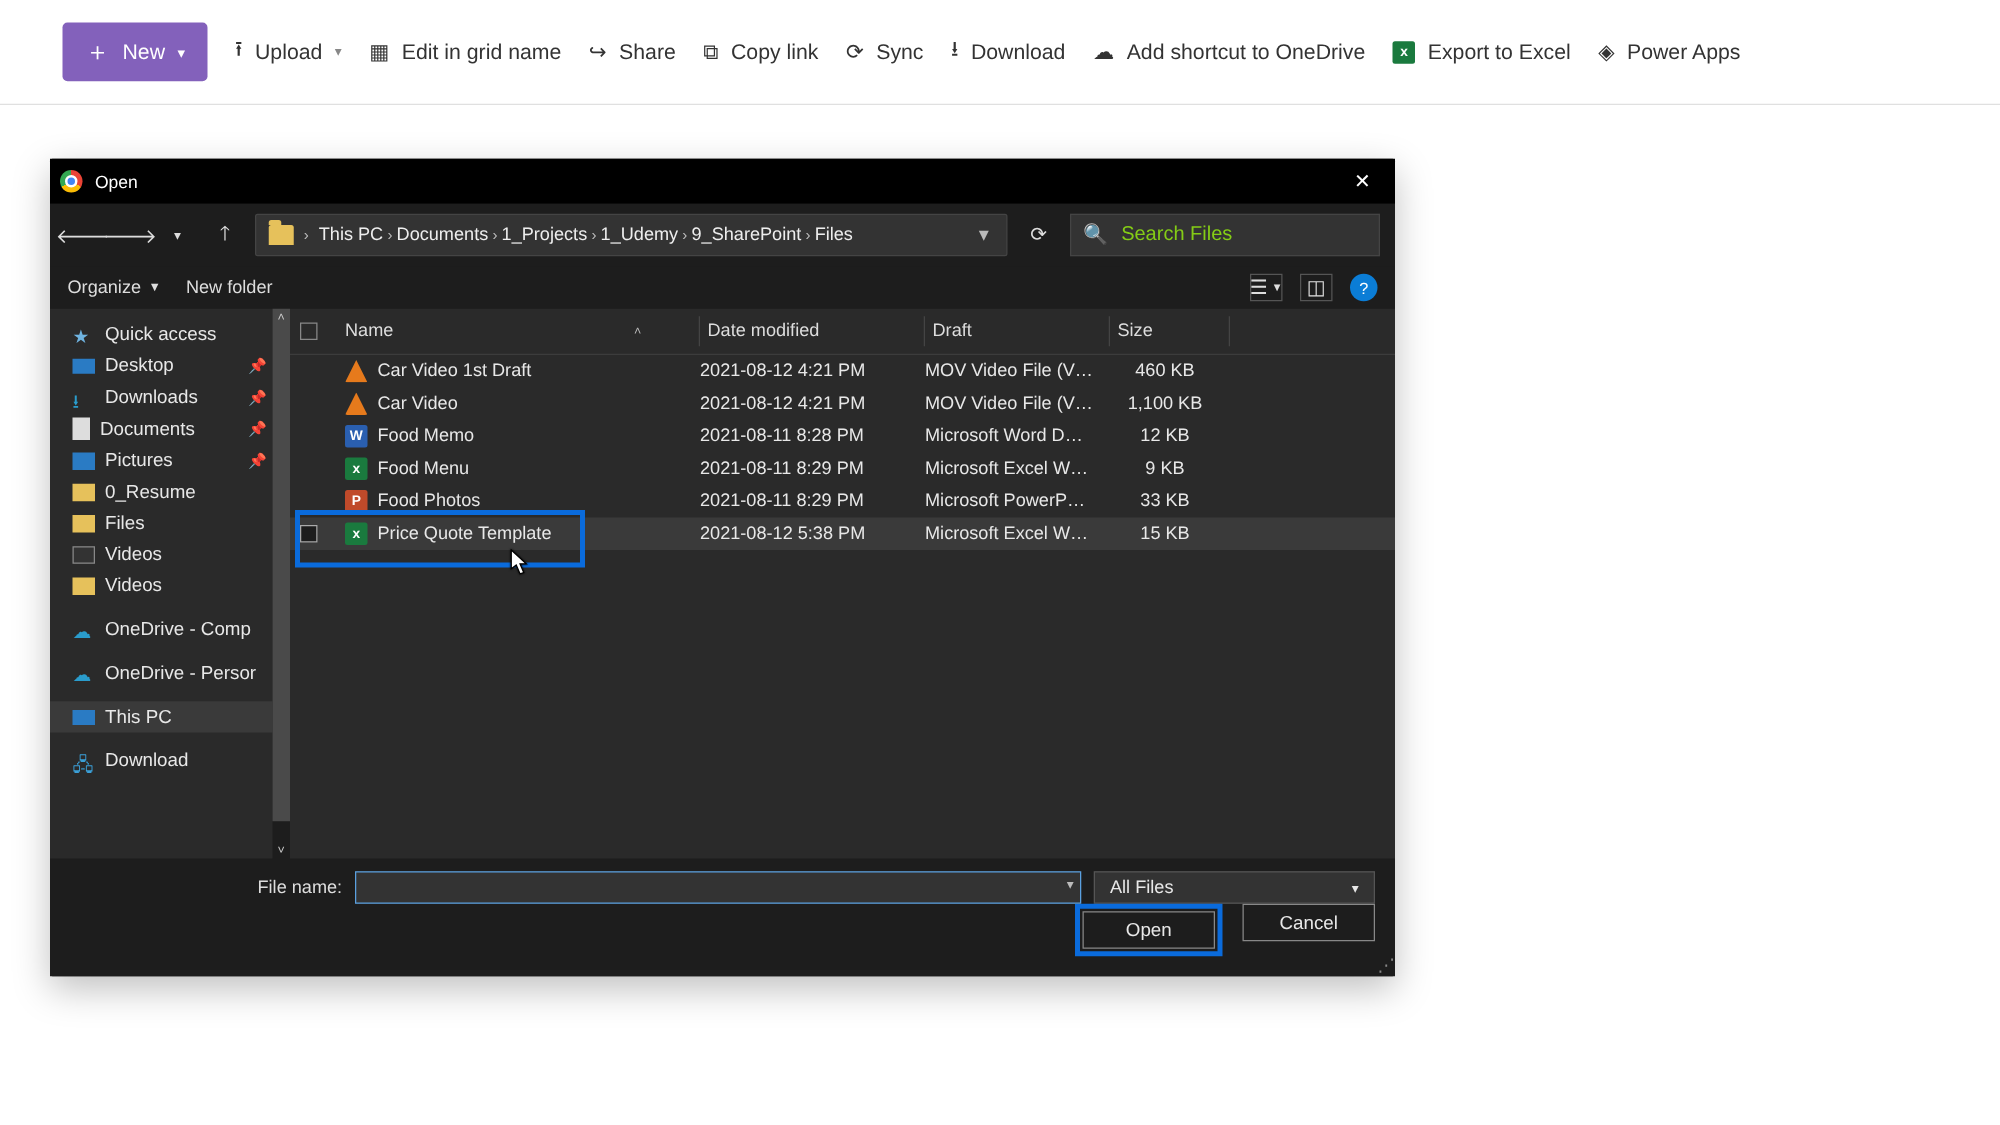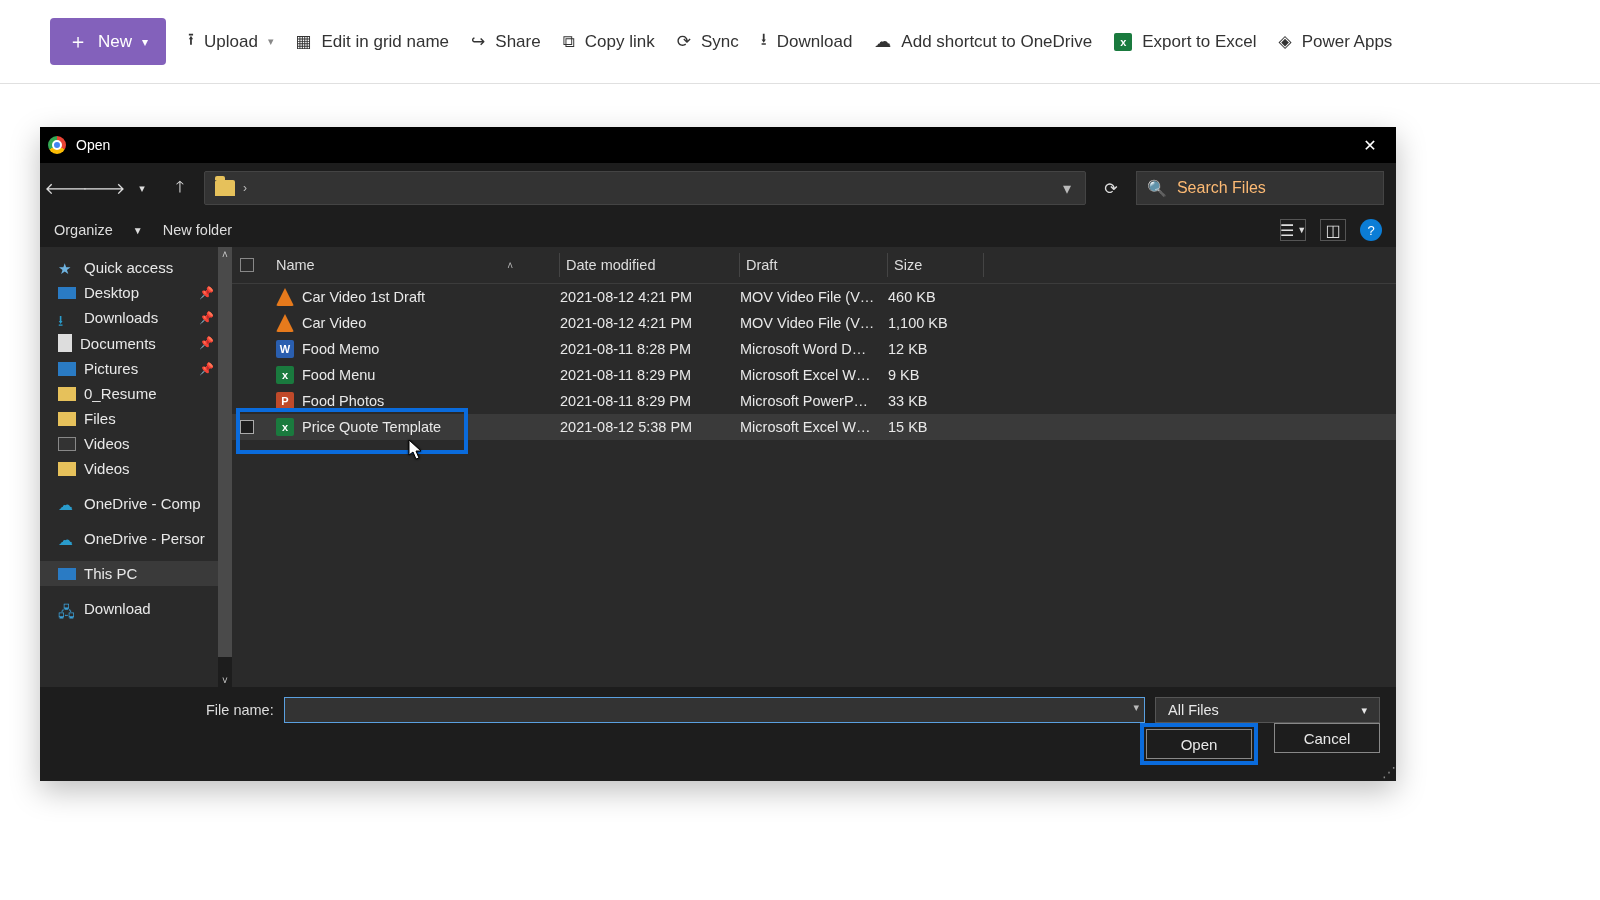--- a/index.html
+++ b/index.html
@@ -4,39 +4,39 @@
 <style>
 * { box-sizing: border-box; margin: 0; padding: 0; font-family: 'Segoe UI', Tahoma, sans-serif; }
 body { background: #fff; width: 1600px; height: 900px; position: relative; overflow: hidden; }
 
 
 .sp-toolbar { display: flex; align-items: center; gap: 22px; padding: 18px 50px; border-bottom: 1px solid #e0e0e0; background: #fff; }
 .sp-btn { display: inline-flex; align-items: center; gap: 10px; font-size: 17px; color: #333; cursor: pointer; }
 .sp-new { background: #8361bb; color: #fff; padding: 10px 18px; border-radius: 4px; }
 
 
-.dialog { position: absolute; left: 40px; top: 127px; width: 1356px; height: 654px; background: #1d1d1d; border-radius: 2px; box-shadow: 0 10px 30px rgba(0,0,0,.25); color: #e8e8e8; }
+.dialog { position: absolute; left: 40px; top: 127px; width: 1076px; height: 654px; background: #1d1d1d; border-radius: 2px; box-shadow: 0 10px 30px rgba(0,0,0,.25); color: #e8e8e8; }
 .titlebar { height: 36px; background: #000; display: flex; align-items: center; padding: 0 8px; }
 .chrome-icon { width: 18px; height: 18px; margin-right: 10px; border-radius: 50%; background: conic-gradient(#ea4335 0 120deg,#fbbc05 120deg 240deg,#34a853 240deg 360deg); position: relative; }
 .chrome-icon::after{content:"";position:absolute;inset:4px;border-radius:50%;background:#4285f4;border:2px solid #fff;}
 .titlebar .title { font-size: 14px; color:#fff;}
 .titlebar .close { margin-left: auto; width: 36px; height: 36px; display:flex;align-items:center;justify-content:center; font-size:16px; color:#fff; cursor:pointer;}
 
 .navrow { display:flex; align-items:center; gap:10px; padding:8px 12px; background:#1d1d1d;}
 .navbtn { width:28px; height:28px; border-radius:3px; display:flex;align-items:center;justify-content:center; color:#ddd; cursor:pointer;}
 .breadcrumb { flex:1; display:flex; align-items:center; gap:8px; background:#333; border:1px solid #444; height:34px; padding:0 10px; border-radius:2px;}
 .folder-chip{width:20px;height:16px;background:#e6c15b;border-radius:2px 2px 0 0;position:relative;}
 .folder-chip::before{content:"";position:absolute;top:-4px;left:0;width:10px;height:4px;background:#e6c15b;border-radius:2px 2px 0 0;}
 .crumb { color:#eee; font-size:14.5px; cursor:pointer;}
 .sep { color:#bbb; font-size:12px;}
 .bc-drop{ color:#bbb; padding:0 4px; cursor:pointer;}
 .refresh { width:30px;height:30px;display:flex;align-items:center;justify-content:center;color:#ddd;cursor:pointer;}
 .search { width:248px; height:34px; background:#333; border:1px solid #444; display:flex;align-items:center;gap:10px;padding:0 10px; color:#999;}
 .toolrow { display:flex; align-items:center; gap:20px; padding:6px 14px;}
-.toolrow .tbtn { color:#ddd; font-size:14.5px; cursor:pointer; display:flex;align-items:center;gap:20px;}
+.toolrow .tbtn { color:#ddd; font-size:14.5px; cursor:pointer; display:flex;align-items:center;gap:6px;}
 .toolrow .right { margin-left:auto; display:flex; align-items:center; gap:14px;}
 .iconbtn { width:26px;height:22px;border:1px solid #555; display:flex;align-items:center;justify-content:center; color:#ddd; cursor:pointer;}
 .help { width:22px;height:22px;border-radius:50%;background:#0b7dd6;color:#fff;font-size:13px;display:flex;align-items:center;justify-content:center;cursor:pointer;}
 
 .body { display:flex; height: 440px; }
 .sidebar { width:192px; background:#2a2a2a; position:relative; padding:8px 0 0 0; }
 .sidebar .scrollbar { position:absolute; right:0; top:0; bottom:0; width:14px; background:#1d1d1d; }
 .sidebar .thumb { position:absolute; right:0; top:0; width:14px; height:410px; background:#4a4a4a; }
 .sidebar .expand{position:absolute;right:0;top:0;width:14px;height:14px;color:#ccc;font-size:10px;display:flex;align-items:center;justify-content:center;z-index:2;}
 .sidebar .expand2{position:absolute;right:0;bottom:0;width:14px;height:14px;color:#ccc;font-size:10px;display:flex;align-items:center;justify-content:center;z-index:2;}
@@ -57,21 +57,21 @@
 
 .filearea { flex:1; background:#2a2a2a; position:relative;}
 .cols { display:grid; grid-template-columns: 38px 290px 180px 148px 96px; align-items:center; padding:6px 0; border-bottom:1px solid #3c3c3c; font-size:14.5px; color:#ddd;}
 .cols .hd{padding:0 6px; display:flex;align-items:center;gap:6px;}
 .cols .checkbox{width:14px;height:14px;border:1px solid #888;margin-left:8px;}
 .cols .sort{font-size:10px;color:#bbb;}
 .divider{border-right:1px solid #444;height:24px;}
 .row { display:grid; grid-template-columns: 38px 290px 180px 148px 96px; align-items:center; height:26px; font-size:14.5px; color:#e8e8e8;}
 .row .chk{width:14px;height:14px;border:1px solid transparent;margin-left:8px;}
 .row .nmcell{display:flex;align-items:center;gap:8px;padding-left:6px;}
-.row .size{text-align:left;padding-right:8px;}
+.row .size{text-align:center;padding-right:8px;}
 .row.sel { background:#3a3a3a; }
 .row.sel .chk{border-color:#aaa;background:#1d1d1d;}
 .ficon{width:18px;height:18px;display:inline-flex;align-items:center;justify-content:center;font-size:11px;font-weight:bold;border-radius:2px;}
 .ic-vlc{background:#e67a1c;clip-path:polygon(50% 0,100% 100%,0 100%);}
 .ic-word{background:#2a5fb0;color:#fff;}
 .ic-excel{background:#1a7a3e;color:#fff;}
 .ic-ppt{background:#c04a2a;color:#fff;}
 
 .highlight-box { position:absolute; border:4px solid #0a6bdc; pointer-events:none; }
 .cursor { position:absolute; width:16px; height:22px; }
@@ -143,26 +143,27 @@
   </div>
 
   <div class="navrow">
     <span class="navbtn">🡐</span>
     <span class="navbtn">🡒</span>
     <span class="navbtn" style="font-size:11px">▾</span>
     <span class="navbtn">🡑</span>
     <div class="breadcrumb">
       <span class="folder-chip"></span>
       <span class="sep">›</span>
+      <span id="bc"><span class="crumb">This PC</span><span class="sep"> › </span><span class="crumb">Documents</span><span class="sep"> › </span><span class="crumb">1_Projects</span><span class="sep"> › </span><span class="crumb">1_Udemy</span><span class="sep"> › </span><span class="crumb">9_SharePoint</span><span class="sep"> › </span><span class="crumb">Files</span></span>
       <span class="bc-drop" style="margin-left:auto">▾</span>
     </div>
     <span class="refresh">⟳</span>
     <div class="search">
       <span>🔍</span>
-      <span style="color:#fdba74">Search Files</span>
+      <span style="color:#84cc16">Search Files</span>
     </div>
   </div>
 
   <div class="toolrow">
     <span class="tbtn">
         <span>Organize</span>
         <span style="font-size:10px;">▼</span>
       </span>
     <span class="tbtn">New folder</span>
     <div class="right">

